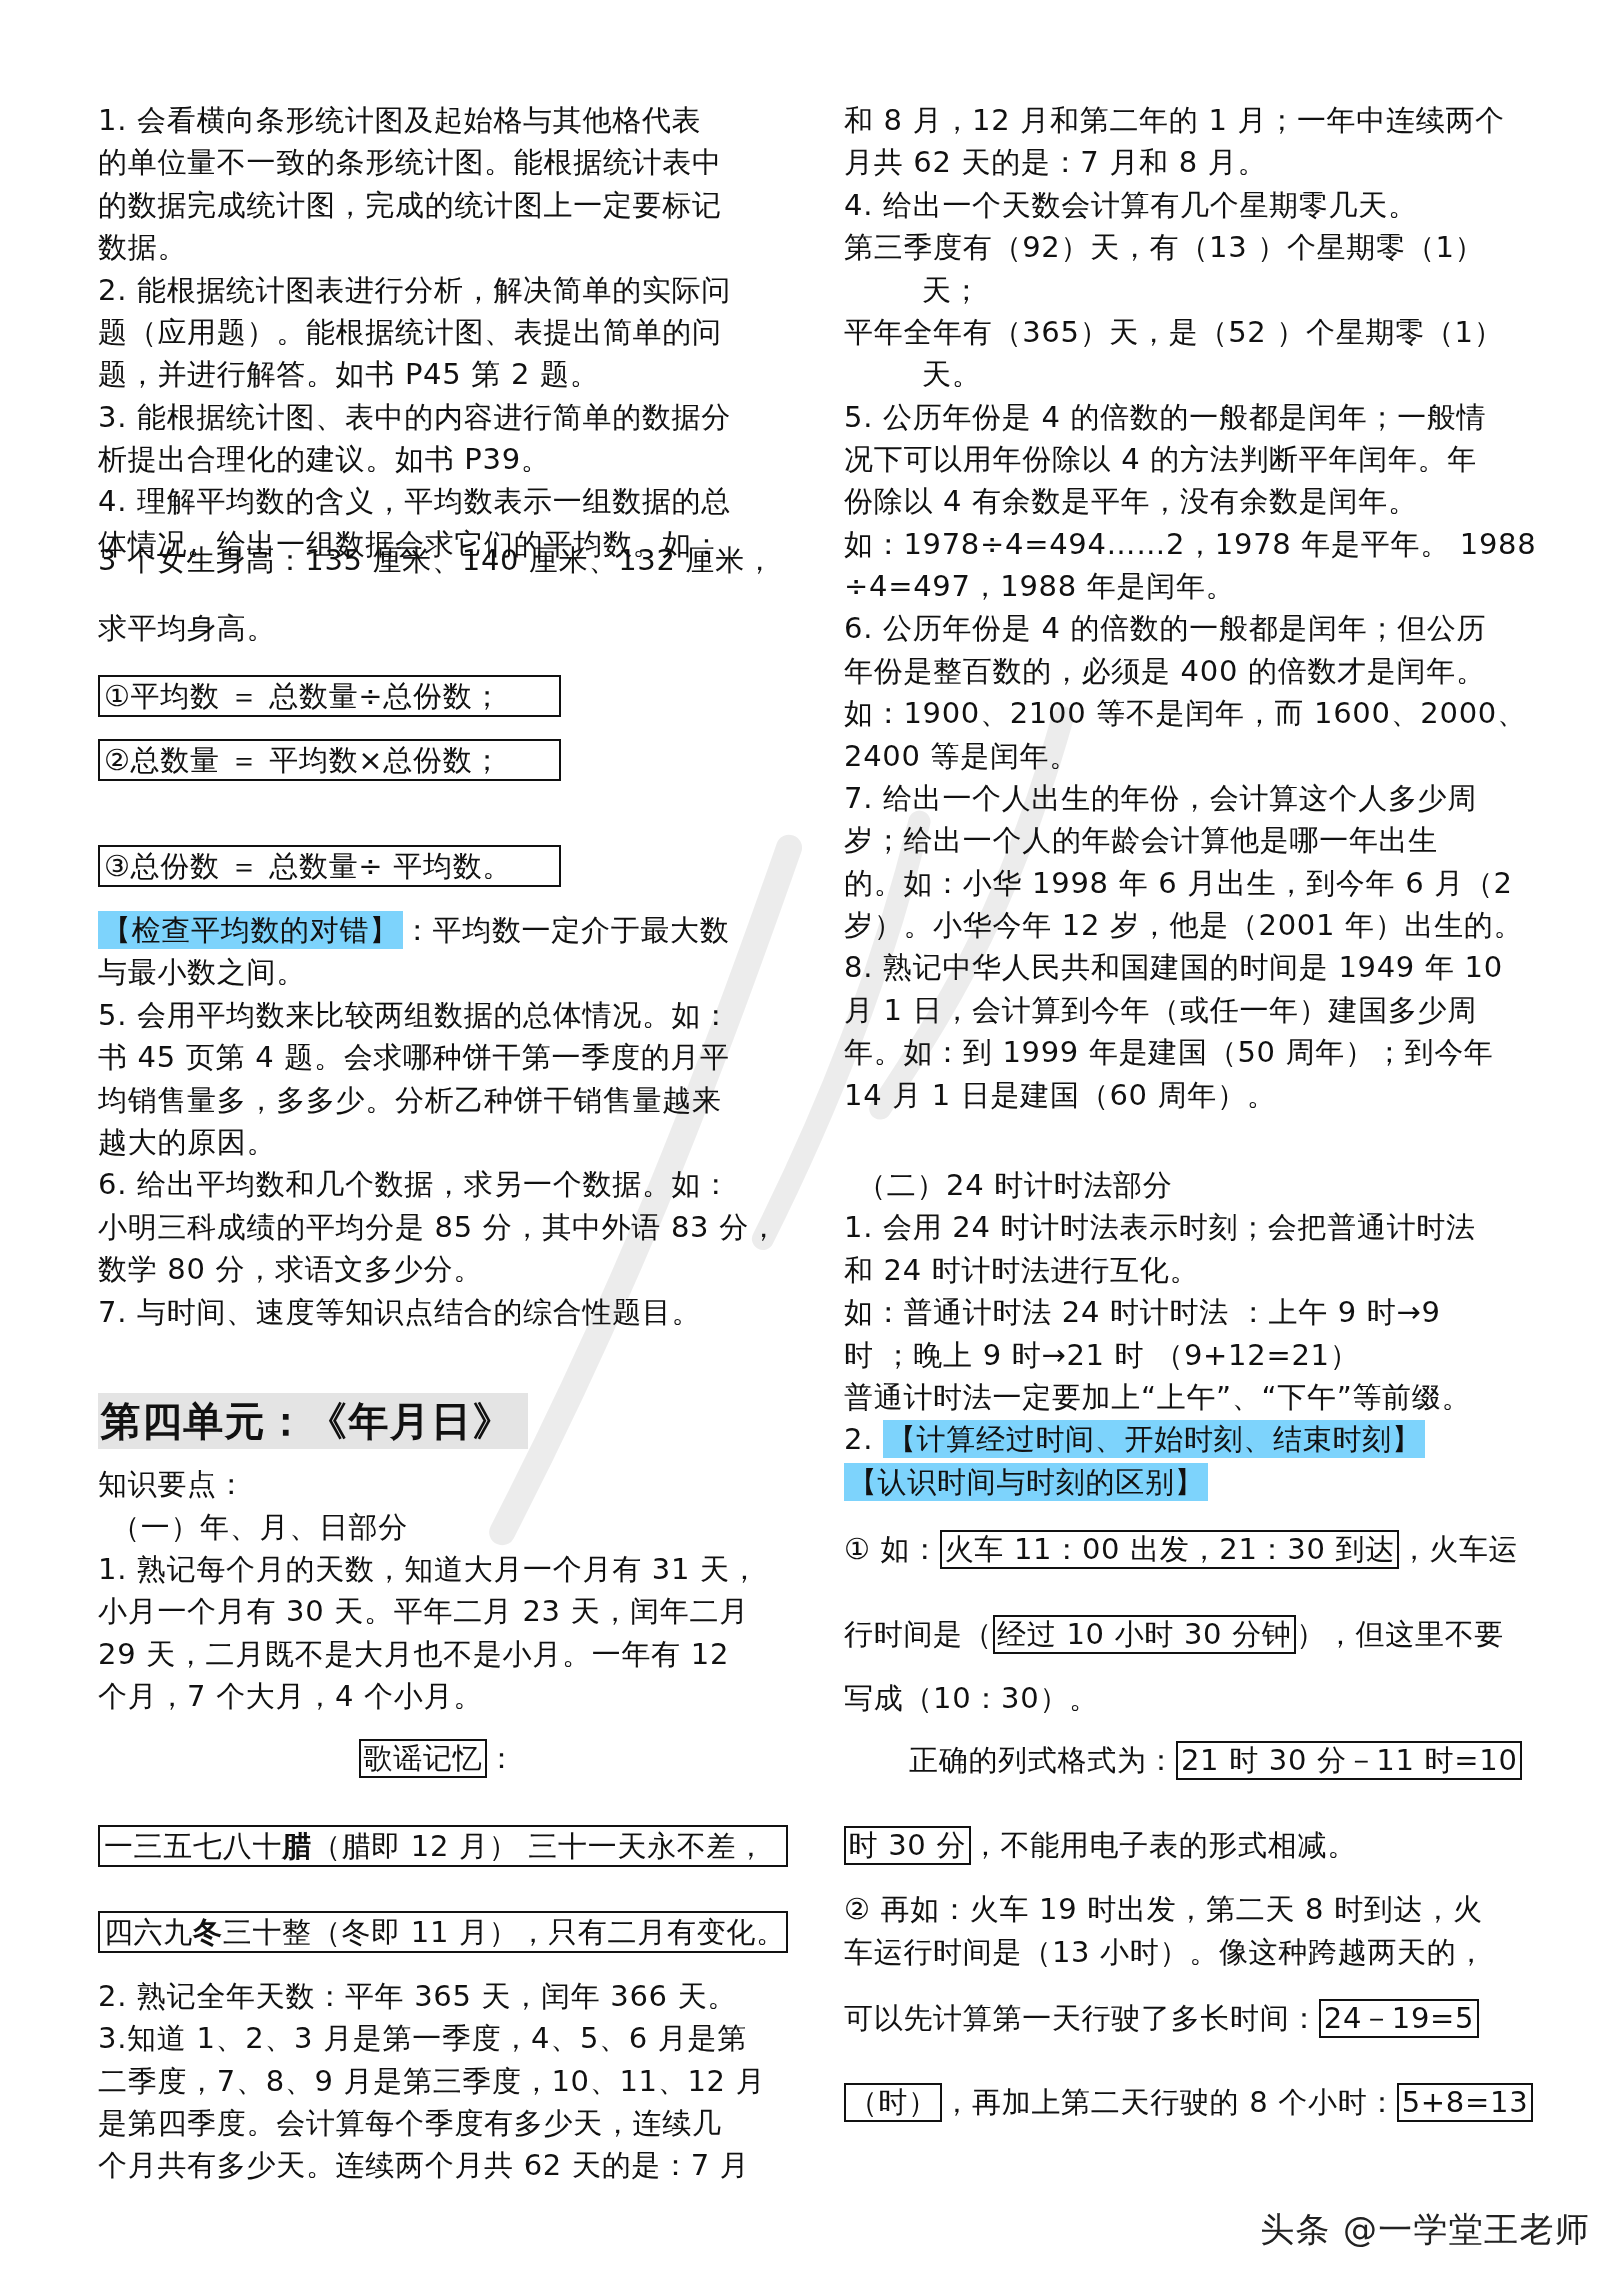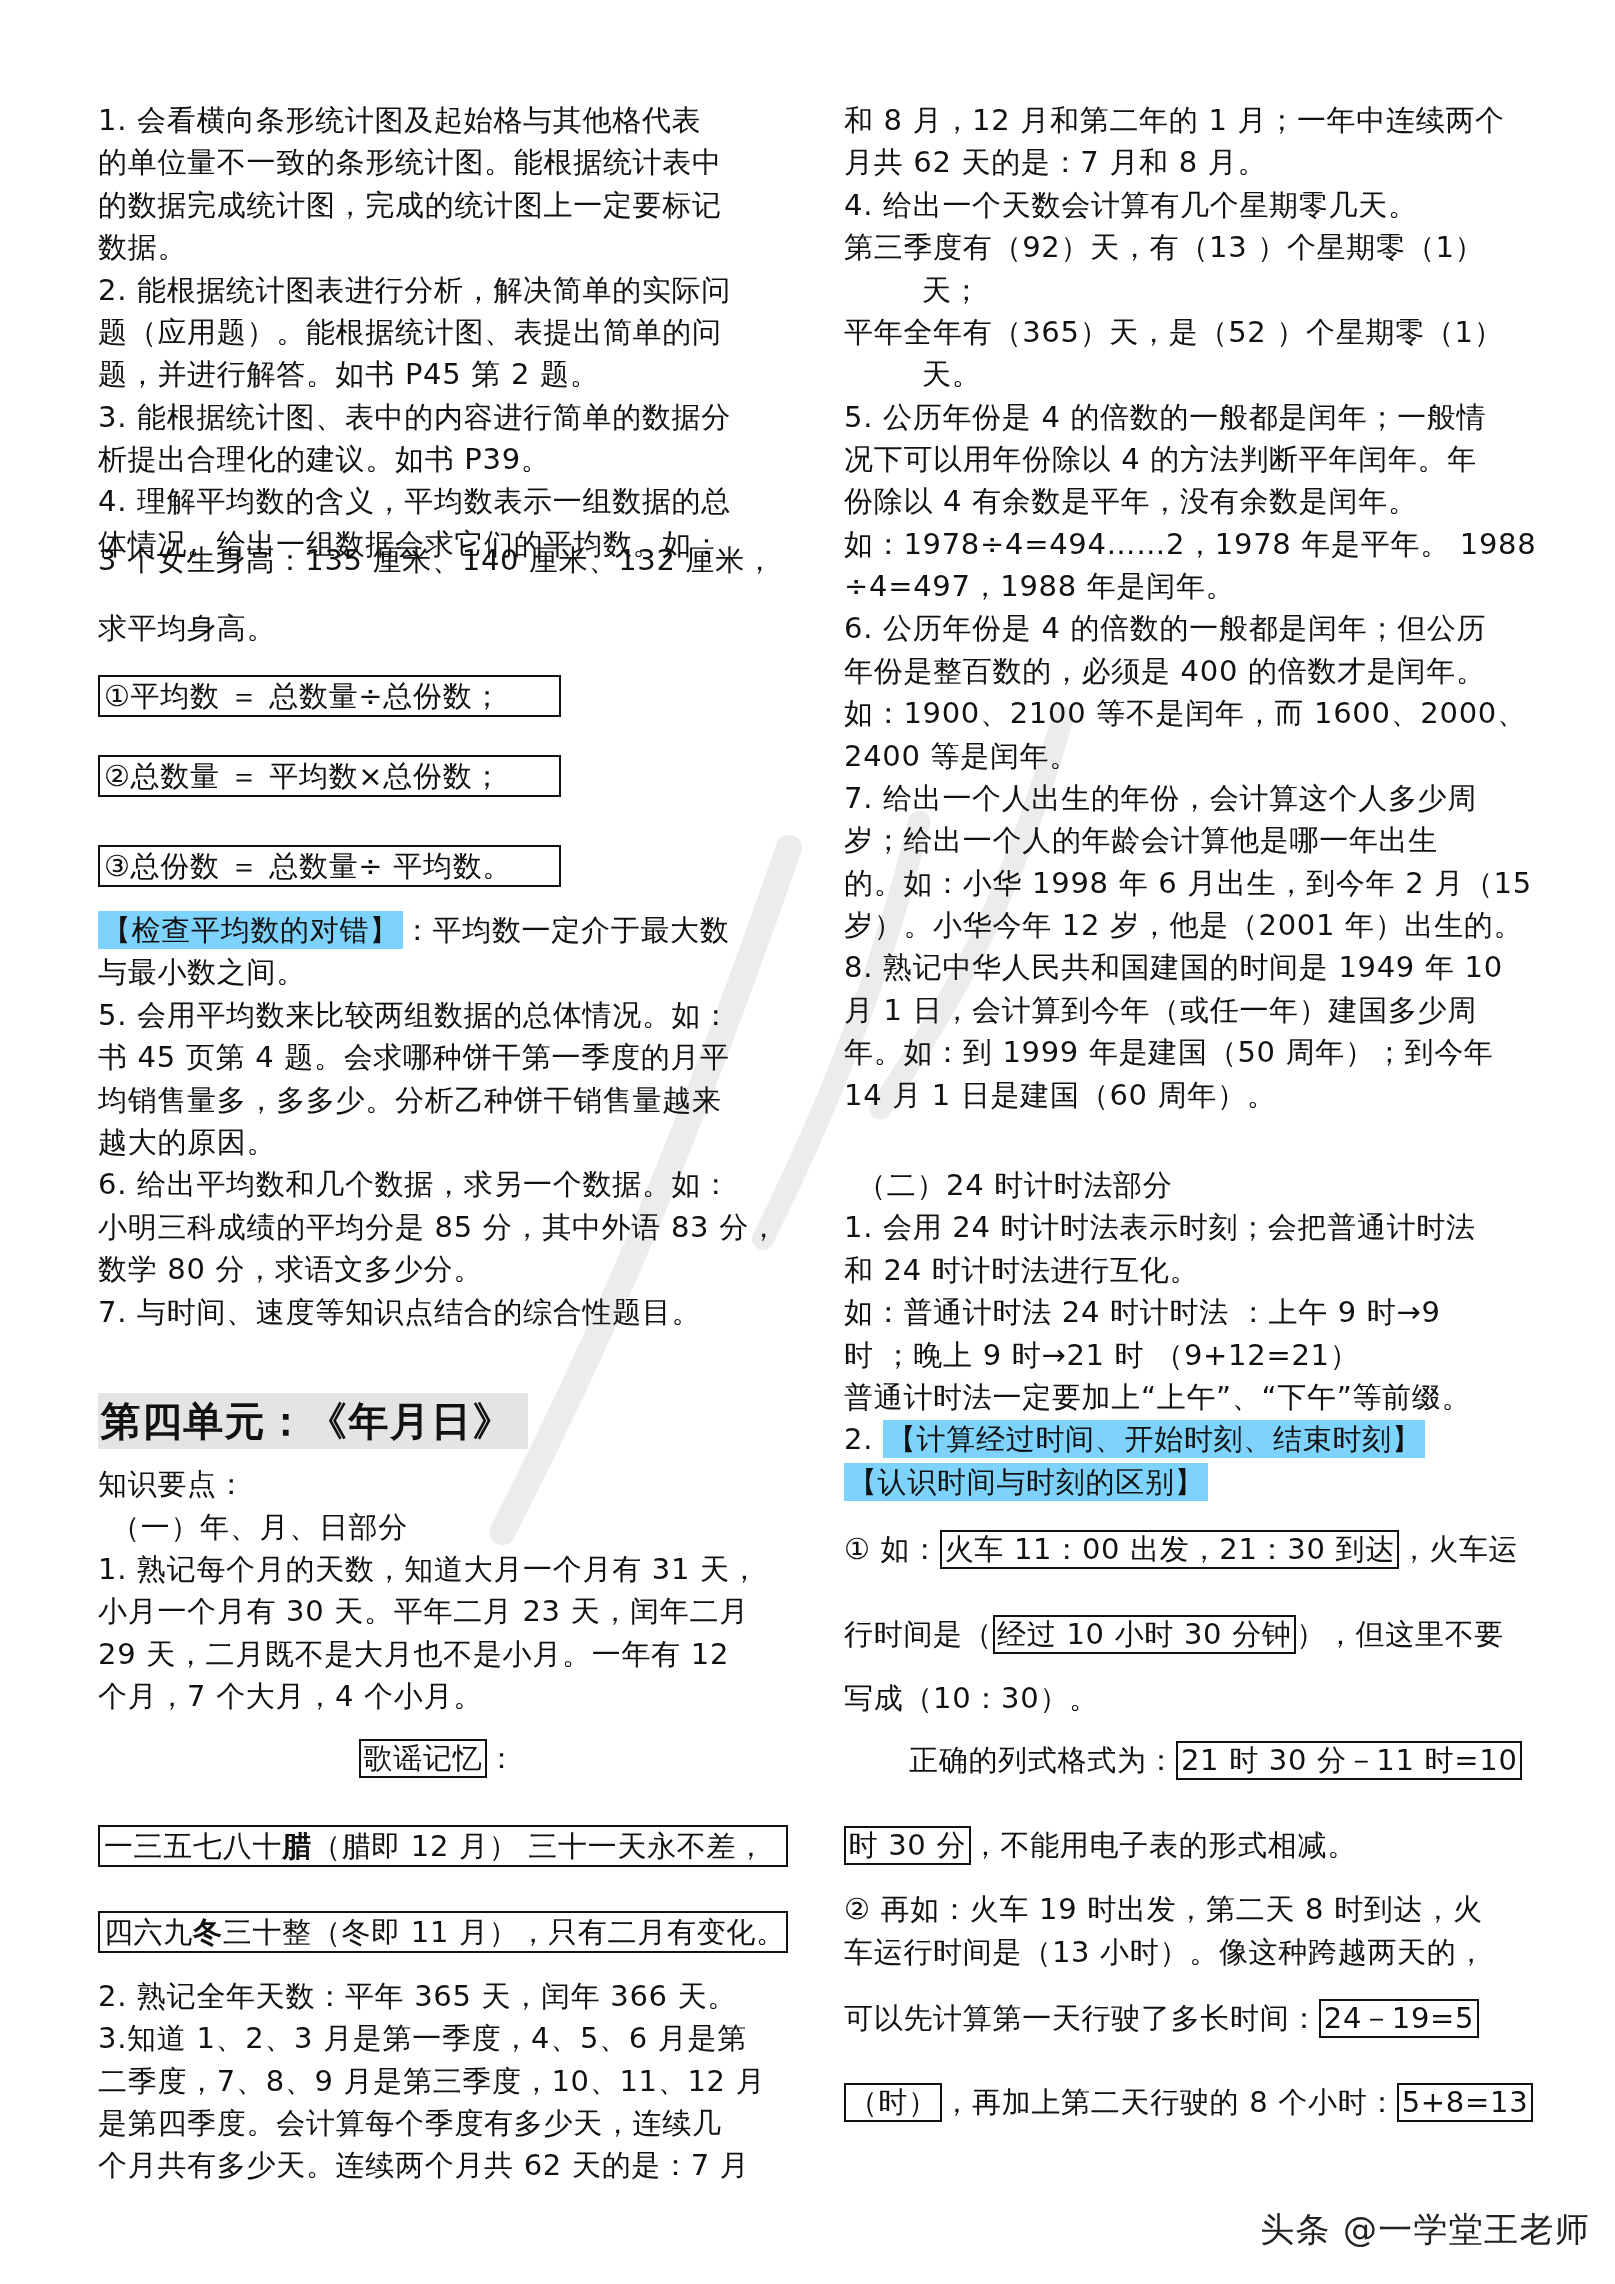--- a/index.html
+++ b/index.html
@@ -46,21 +46,21 @@
     <div class="ln" style="top:398px">3. 能根据统计图、表中的内容进行简单的数据分</div>
     <div class="ln" style="top:440px">析提出合理化的建议。如书 P39。</div>
     <div class="ln" style="top:482px">4. 理解平均数的含义，平均数表示一组数据的总</div>
     <div class="ln" style="top:525px">体情况。给出一组数据会求它们的平均数。如：</div>
     <div class="ln" style="top:541px">3 个女生身高：135 厘米、140 厘米、132 厘米，</div>
     <div class="ln" style="top:609px">求平均身高。</div>
 
     <div class="ln" style="top:675px;width:463px;height:56px">
       <span class="box-wide">①平均数 ＝ 总数量÷总份数；</span>
     </div>
-    <div class="ln" style="top:755px;width:463px;height:24px">
+    <div class="ln" style="top:739px;width:463px;height:24px">
       <span class="box-wide">②总数量 ＝ 平均数×总份数；</span>
     </div>
     <div class="ln" style="top:845px;width:463px;height:40px">
       <span class="box-wide">③总份数 ＝ 总数量÷ 平均数。</span>
     </div>
 
     <div class="ln" style="top:911px">
       <span class="hl">【检查平均数的对错】</span><span>：平均数一定介于最大数</span>
     </div>
     <div class="ln" style="top:953px">与最小数之间。</div>
@@ -113,21 +113,21 @@
     <div class="ln" style="top:440px">况下可以用年份除以 4 的方法判断平年闰年。年</div>
     <div class="ln" style="top:482px">份除以 4 有余数是平年，没有余数是闰年。</div>
     <div class="ln" style="top:525px">如：1978÷4=494……2，1978 年是平年。   1988</div>
     <div class="ln" style="top:567px">÷4=497，1988 年是闰年。</div>
     <div class="ln" style="top:609px">6. 公历年份是 4 的倍数的一般都是闰年；但公历</div>
     <div class="ln" style="top:652px">年份是整百数的，必须是 400 的倍数才是闰年。</div>
     <div class="ln" style="top:694px"> 如：1900、2100 等不是闰年，而 1600、2000、</div>
     <div class="ln" style="top:737px">2400 等是闰年。</div>
     <div class="ln" style="top:779px">7. 给出一个人出生的年份，会计算这个人多少周</div>
     <div class="ln" style="top:821px">岁；给出一个人的年龄会计算他是哪一年出生</div>
-    <div class="ln" style="top:864px">的。如：小华 1998 年 6 月出生，到今年 2 月（15</div>
+    <div class="ln" style="top:864px">的。如：小华 1998 年 6 月出生，到今年 6 月（2</div>
     <div class="ln" style="top:906px">岁）。小华今年 12 岁，他是（2001 年）出生的。</div>
     <div class="ln" style="top:948px">8. 熟记中华人民共和国建国的时间是 1949 年 10</div>
     <div class="ln" style="top:991px">月 1 日，会计算到今年（或任一年）建国多少周</div>
     <div class="ln" style="top:1033px">年。如：到 1999 年是建国（50 周年）；到今年</div>
     <div class="ln" style="top:1076px">14 月 1 日是建国（60 周年）。</div>
 
     <div class="ln indent-s" style="top:1166px">（二）24 时计时法部分</div>
     <div class="ln" style="top:1208px">1. 会用 24 时计时法表示时刻；会把普通计时法</div>
     <div class="ln" style="top:1251px">和 24 时计时法进行互化。</div>
     <div class="ln" style="top:1293px">如：普通计时法  24 时计时法   ：上午 9 时→9</div>

